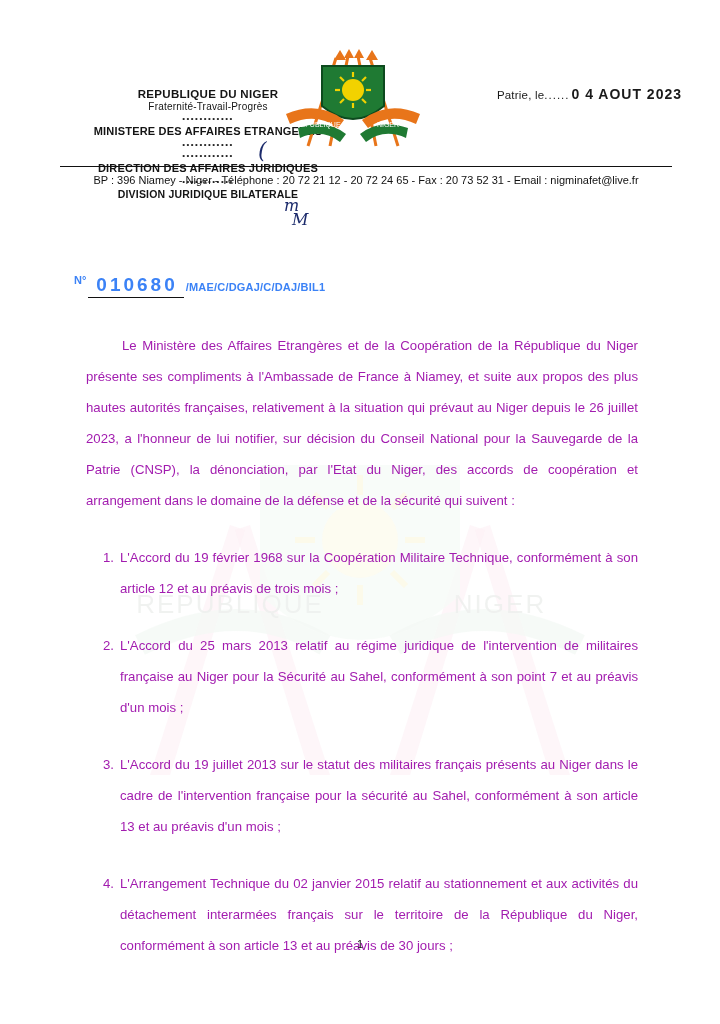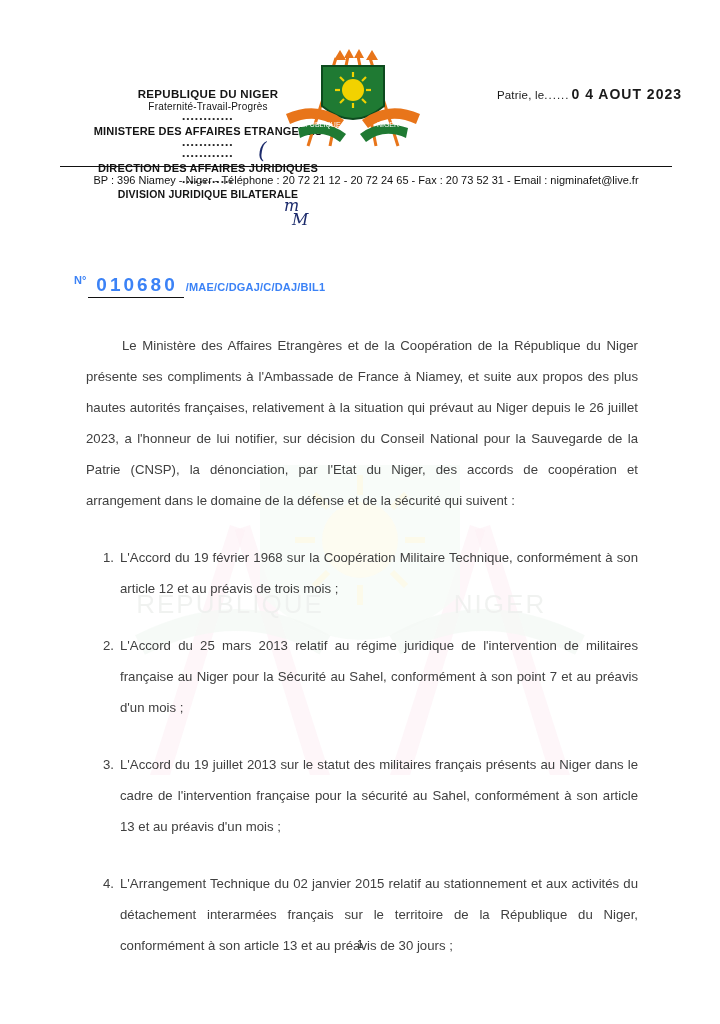--- a/index.html
+++ b/index.html
@@ -133,21 +133,21 @@
   }
 
   
   .body {
     position: absolute;
     left: 86px;
     top: 330px;
     width: 552px;
     font-size: 13.2px;
     line-height: 31px;
-    color: #404040;
+    color: #a21caf;
     text-align: justify;
   }
   .body p.intro {
     margin: 0;
     text-indent: 36px;
   }
   ol.items {
     list-style: none;
     margin: 26px 0 0 0;
     padding: 0;

